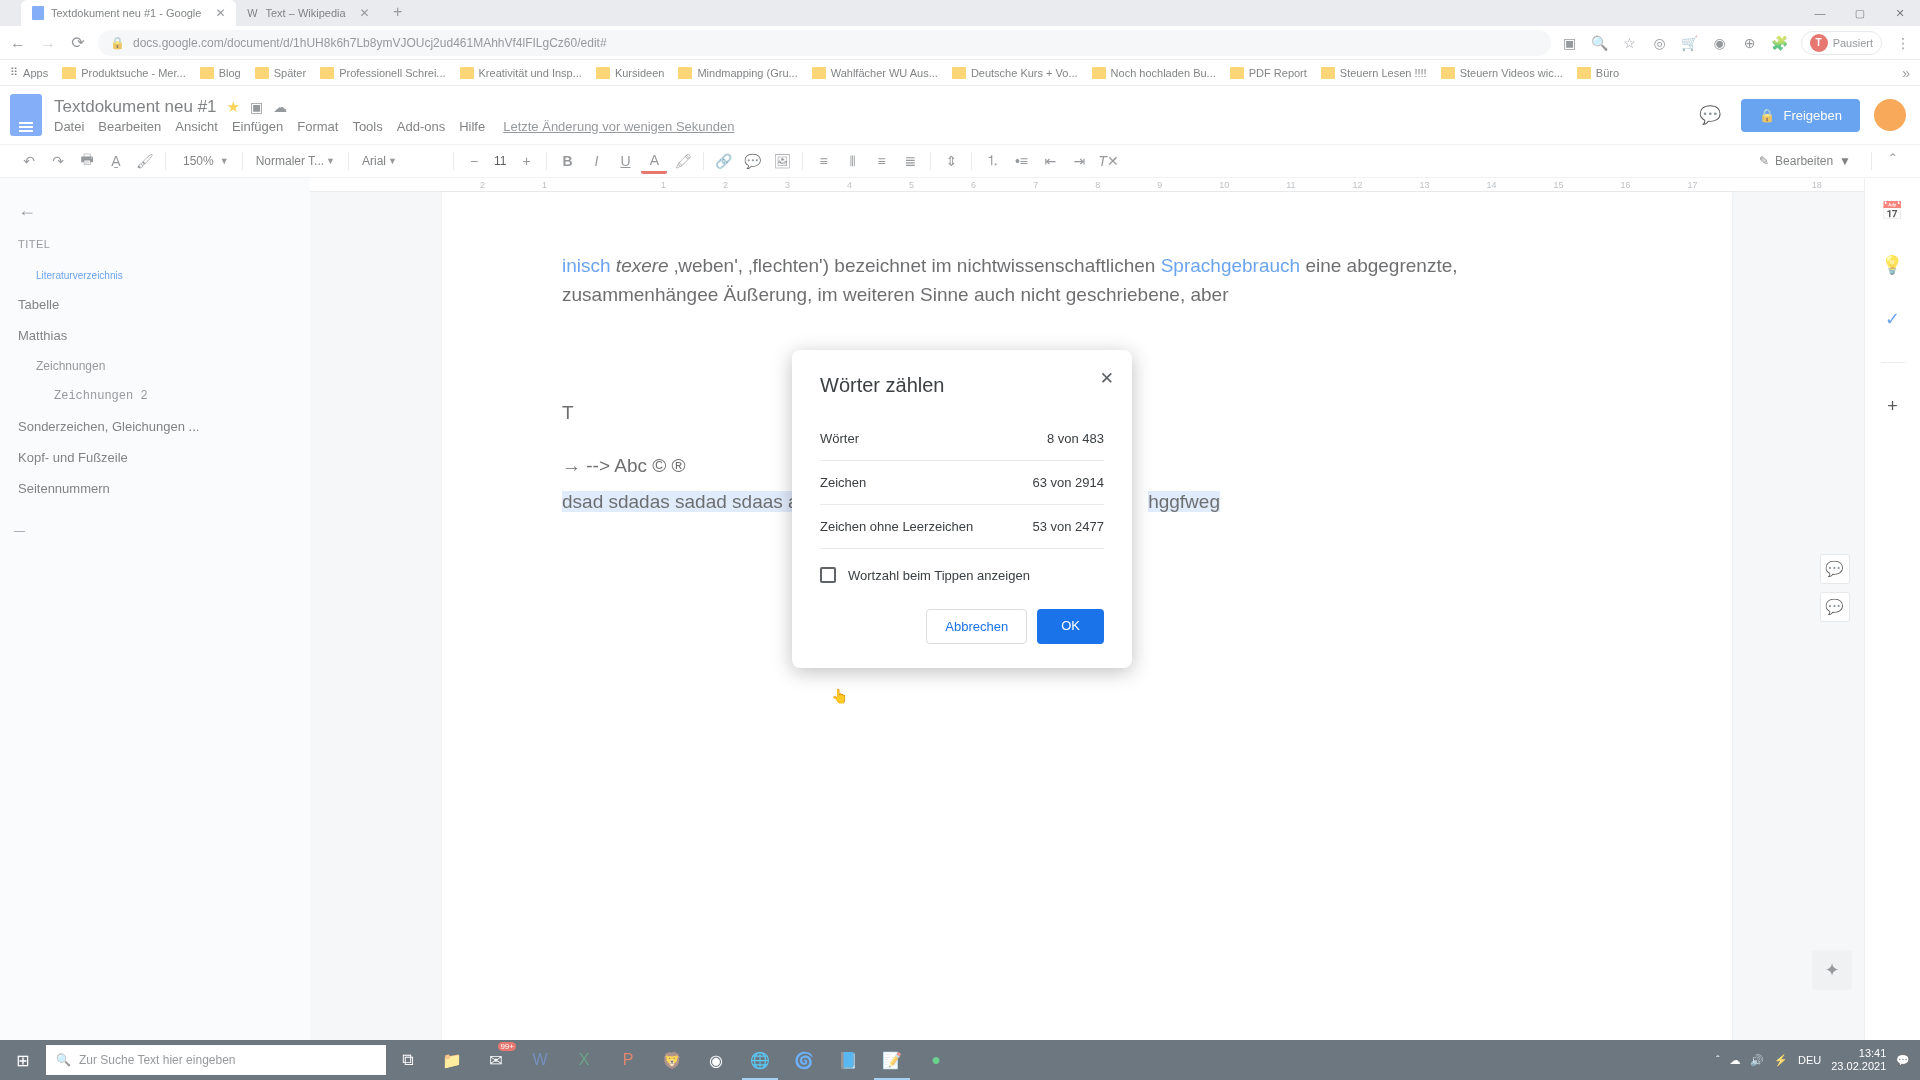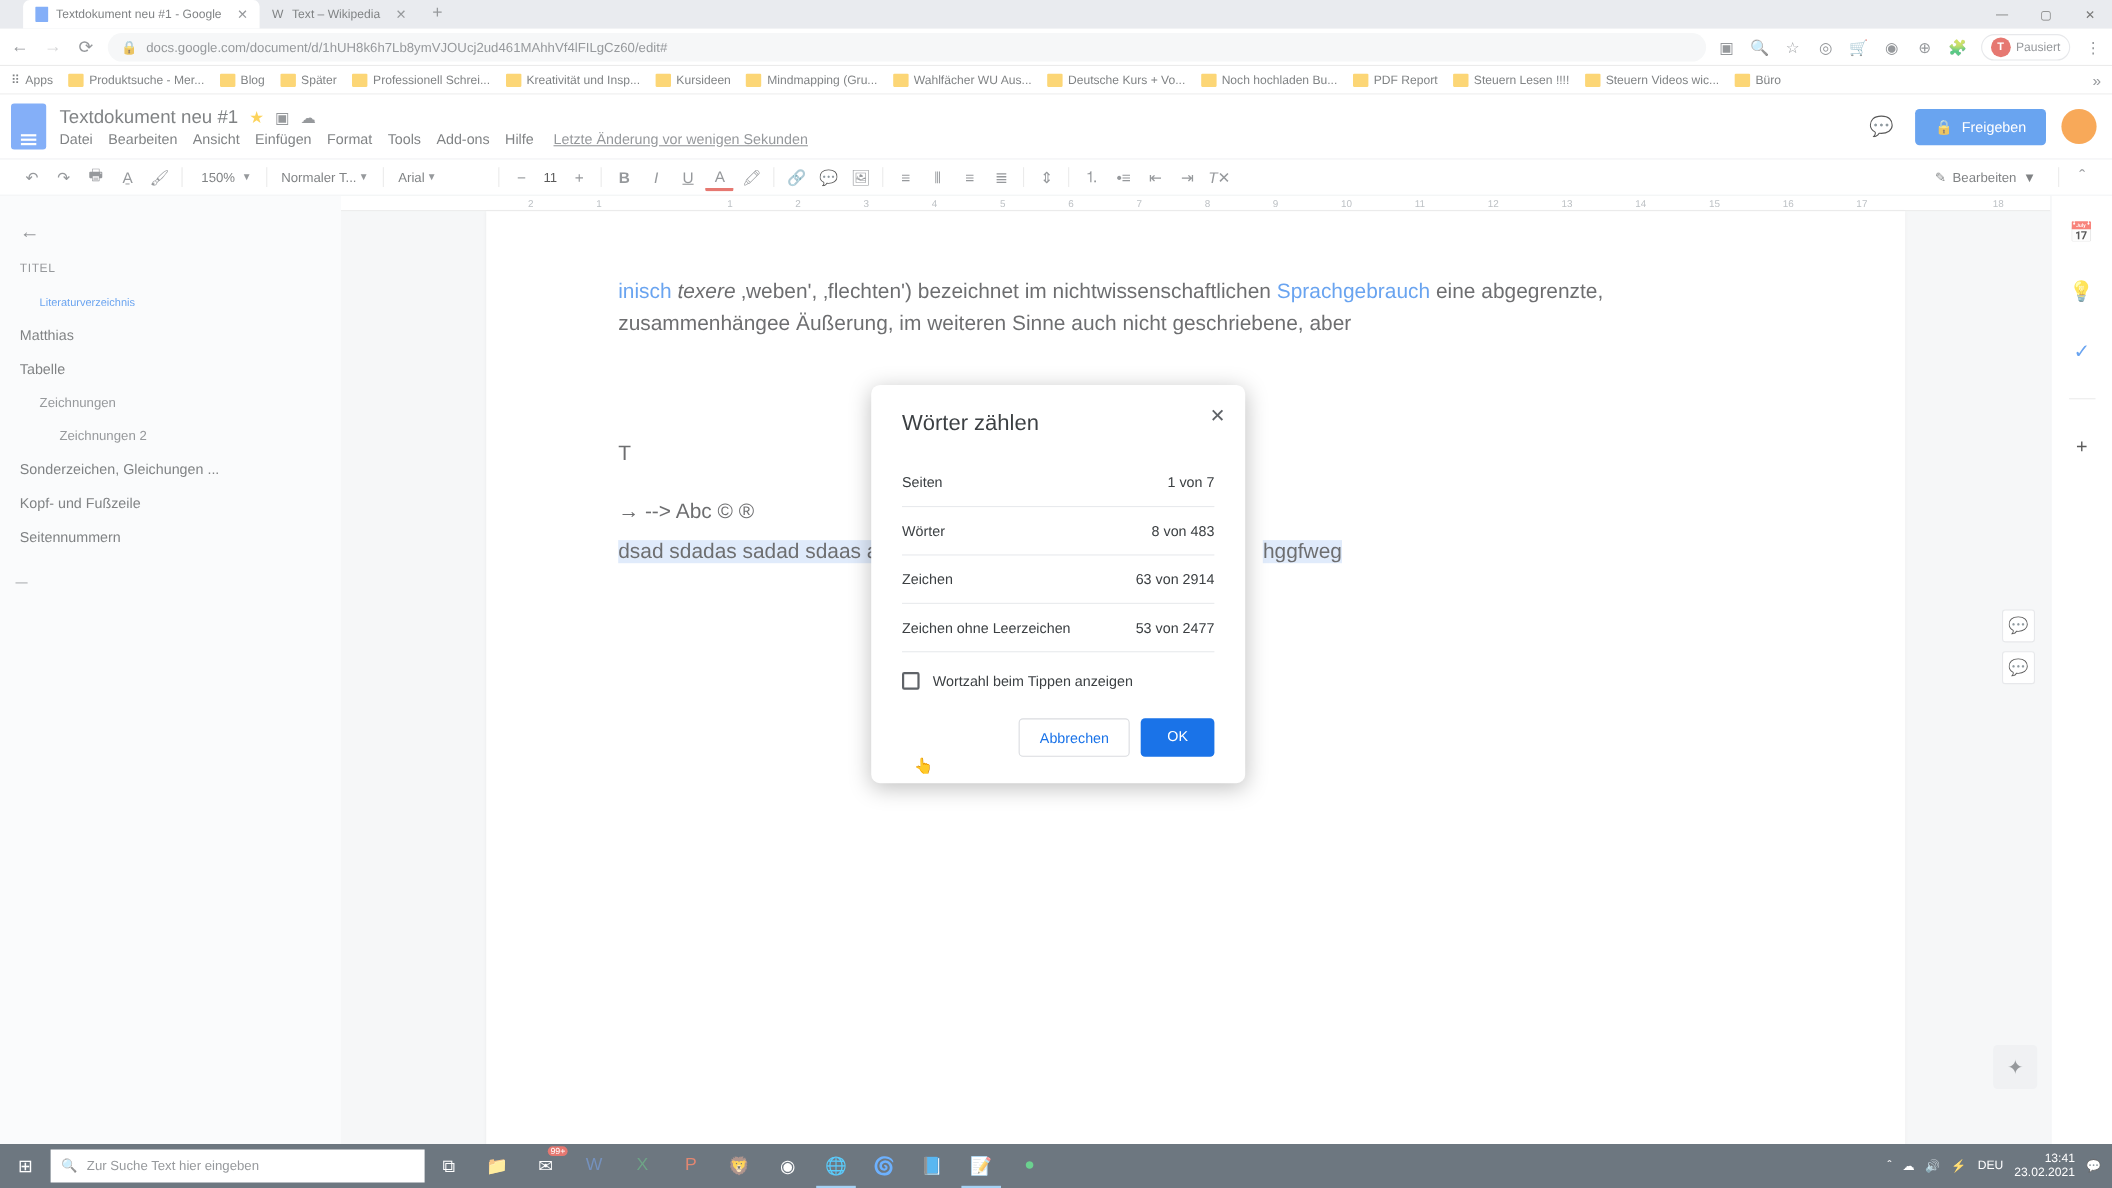--- a/index.html
+++ b/index.html
@@ -63,21 +63,21 @@
 .main { display: flex; height: calc(1080px - 26px - 34px - 26px - 58px - 34px - 40px); background: #f8f9fa; position: relative; }
 
 
 .outline { width: 310px; background: #f8f9fa; padding: 18px 10px 10px 18px; }
 .outline-back { width: 28px; height: 28px; display: flex; align-items: center; color: #5f6368; font-size: 18px; margin-bottom: 14px; }
 .outline-title { font-size: 11px; color: #5f6368; letter-spacing: 0.5px; margin-bottom: 12px; font-weight: 400; }
 .outline-item { font-size: 13px; color: #3c4043; padding: 8px 0; }
 .outline-item.lvl1 { padding-left: 0; }
 .outline-item.lvl2 { padding-left: 18px; font-size: 12px; color: #5f6368; }
 .outline-item.lvl2b { padding-left: 18px; font-size: 10px; color: #3c4043; }
-.outline-item.lvl3 { padding-left: 36px; font-size: 12px; color: #5f6368; }
+.outline-item.lvl3 { padding-left: 36px; font-size: 12px; color: #5f6368; font-family: Liberation Mono, monospace; }
 .outline-item.blue { color: #1a73e8; }
 .outline-collapse { position: absolute; left: 14px; top: 346px; font-size: 11px; color: #5f6368; }
 
 
 .doc-wrap { flex: 1; overflow: hidden; position: relative; background: #f1f3f4; }
 .ruler { height: 14px; background: #fff; border-bottom: 1px solid #e0e0e0; font-size: 9px; color: #9aa0a6; display: flex; align-items: center; padding-left: 170px; gap: 57px; }
 .page { width: 1290px; min-height: 1400px; background: #fff; margin: 0 auto; padding: 30px 120px; font-size: 19px; color: #202124; line-height: 1.5; box-shadow: 0 1px 3px rgba(0,0,0,0.08); }
 .redwave { text-decoration: underline wavy #d93025; }
 .bluelink { color: #1a73e8; }
 .italic { font-style: italic; }
@@ -332,22 +332,22 @@
     <div class="tb-sep"></div>
     <div class="chev-up">ˆ</div>
   </div>
 </div>
 
 <div class="main">
   <div class="outline">
     <div class="outline-back">←</div>
     <div class="outline-title">TITEL</div>
     <div class="outline-item lvl2b blue">Literaturverzeichnis</div>
+    <div class="outline-item lvl1">Tabelle</div>
     <div class="outline-item lvl1">Matthias</div>
-    <div class="outline-item lvl1">Tabelle</div>
     <div class="outline-item lvl2">Zeichnungen</div>
     <div class="outline-item lvl3">Zeichnungen 2</div>
     <div class="outline-item lvl1">Sonderzeichen, Gleichungen ...</div>
     <div class="outline-item lvl1">Kopf- und Fußzeile</div>
     <div class="outline-item lvl1">Seitennummern</div>
   </div>
   <span class="outline-collapse">—</span>
 
   <div class="doc-wrap">
     <div class="ruler">
@@ -396,24 +396,20 @@
   </div>
 
   <div class="explore-btn">✦</div>
 </div>
 
 <div class="overlay"></div>
 <div class="dialog">
   <div class="dialog-title">Wörter zählen</div>
   <div class="dialog-close">✕</div>
   <div class="stat-row">
-      <span>Seiten</span>
-      <span>1 von 7</span>
-    </div>
-  <div class="stat-row">
       <span>Wörter</span>
       <span>8 von 483</span>
     </div>
   <div class="stat-row">
       <span>Zeichen</span>
       <span>63 von 2914</span>
     </div>
   <div class="stat-row">
       <span>Zeichen ohne Leerzeichen</span>
       <span>53 von 2477</span>

